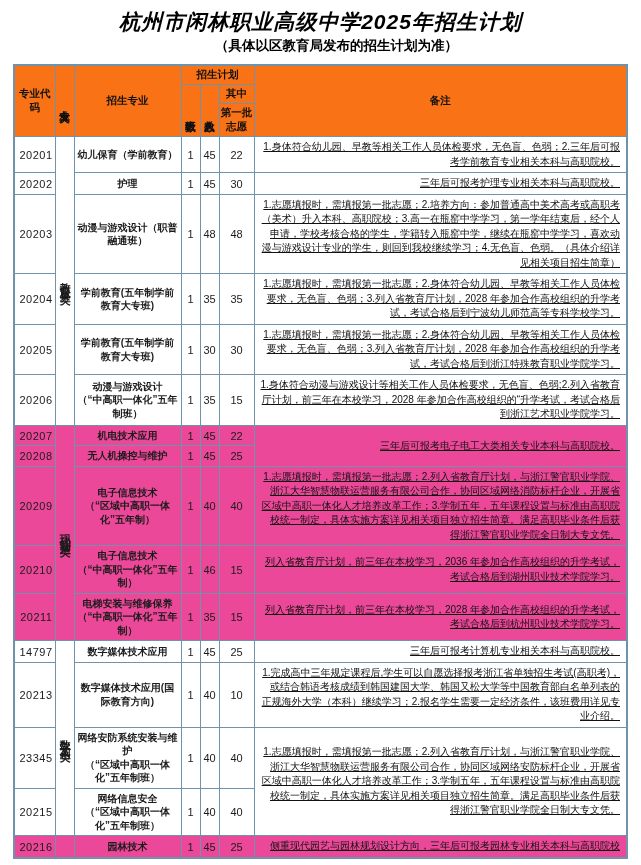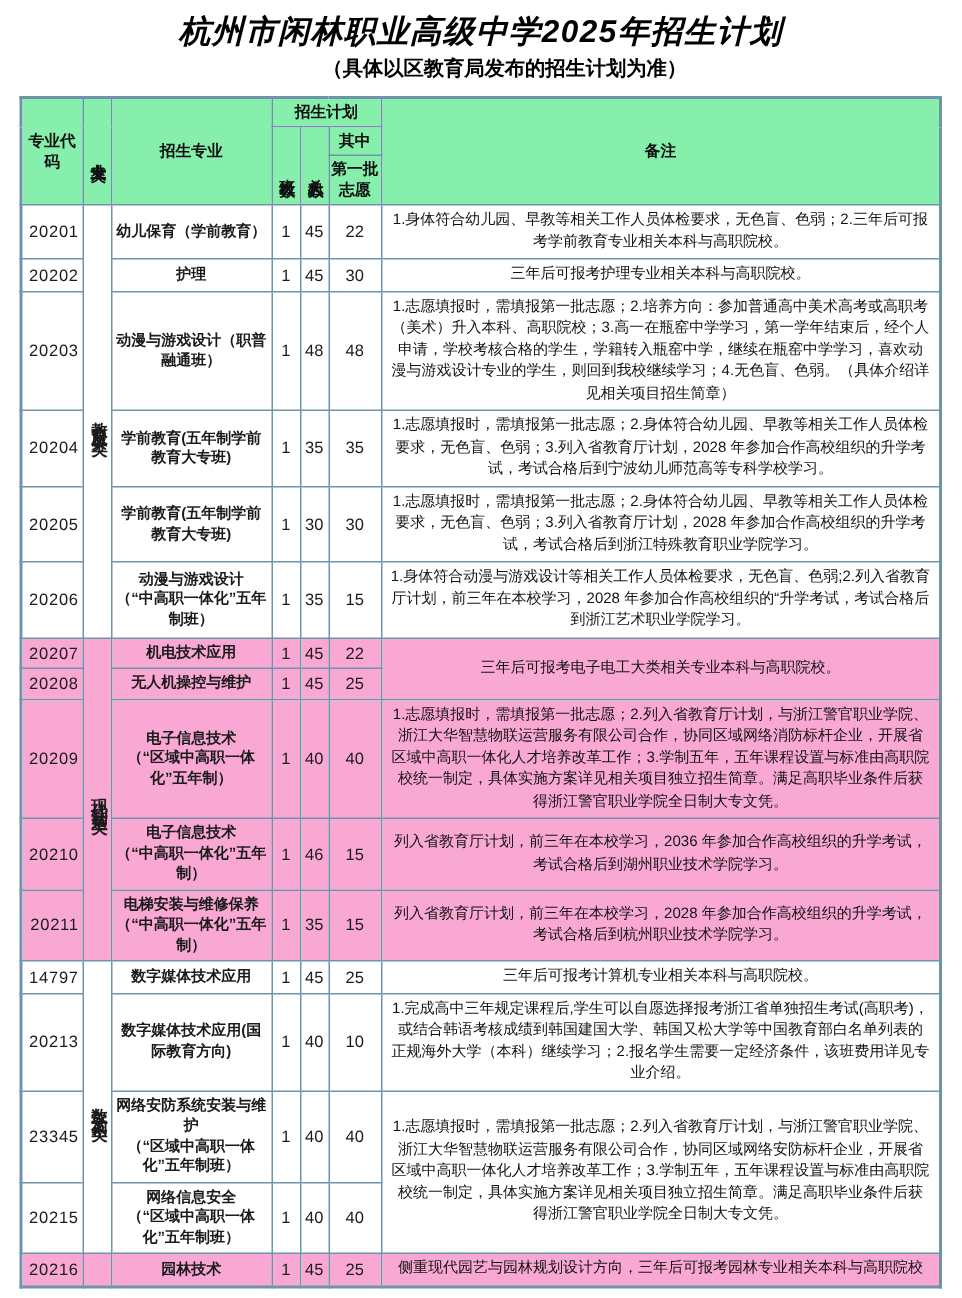--- a/index.html
+++ b/index.html
@@ -21,40 +21,40 @@
   table.enroll {
     border-collapse:collapse; table-layout:fixed;
     width:613px; margin:9px auto 0;
     border:2px solid #6e93ab;
   }
   .enroll th, .enroll td {
     border:1px solid #6e93ab;
     overflow:hidden;
   }
   .enroll th {
-    background:#86efac; font-size:10.5px; font-weight:bold;
+    background:#f97316; font-size:10.5px; font-weight:bold;
     padding:2px 1px; text-align:center; color:#111;
   }
   .enroll td { background:#ffffff; font-size:10.5px; padding:3px 2px; text-align:center; }
-  tr.shaded td { background:#f9a8d4; }
+  tr.shaded td { background:#ec4899; }
   td.cell-code { font-size:11px; letter-spacing:0.5px;text-align:right; }
   td.cell-cat { width:18px; padding:2px 0; }
   .vert {
     writing-mode:vertical-rl; text-orientation:upright;
     letter-spacing:3px; line-height:1.05; font-weight:bold;
     display:inline-block; margin:0 auto;
   }
   th .vert { letter-spacing:1px; font-size:10.5px; }
   td.cell-cat .vert { font-size:11px; }
   td.cell-major { font-weight:bold; font-size:10px; line-height:1.35; padding:3px 2px; }
   td.cell-major .line2 { font-weight:bold; }
   td.cell-num { font-size:11px; }
   td.cell-remark {
-    text-align:center; font-size:10px; line-height:1.45;
-    padding:3px 6px; color:#111;
+    text-align:right; font-size:10px; line-height:1.45;
+    padding:3px 6px; color:#111;text-decoration:underline;
   }
 </style>
 </head>
 <body>
 
 <div class="page">
   <div class="title">杭州市闲林职业高级中学2025年招生计划</div>
   <div class="subtitle">（具体以区教育局发布的招生计划为准）</div>
 
   <table class="enroll">

